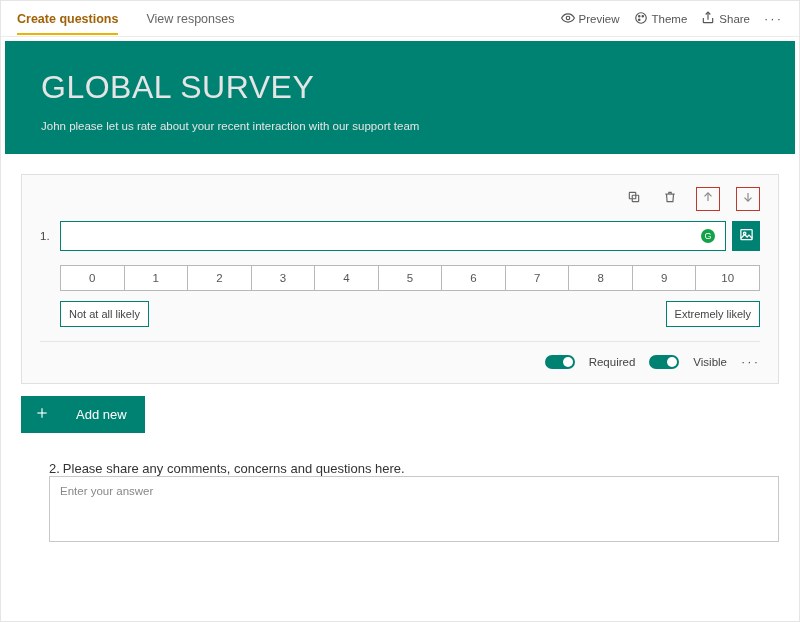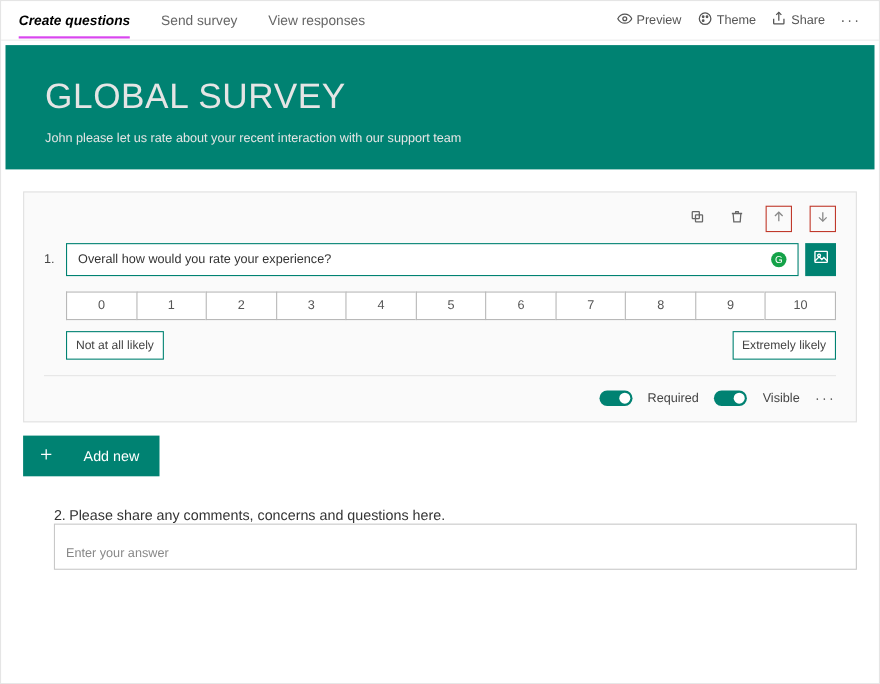--- a/index.html
+++ b/index.html
@@ -1,20 +1,20 @@
 <!DOCTYPE html>
 <html><head>
   <meta charset="utf-8">
   <style>
     * { box-sizing: border-box; margin: 0; padding: 0; }
     body { font-family: "Segoe UI", Arial, sans-serif; background: #ffffff; color: #333; width: 800px; height: 622px; overflow: hidden; position: relative; border: 1px solid #e5e5e5; }
     .topbar { display: flex; align-items: center; height: 36px; padding: 0 16px; border-bottom: 1px solid #ececec; }
     .tabs { display: flex; gap: 28px; }
     .tab { font-size: 12.5px; color: #666; cursor: pointer; padding: 9px 0 7px; }
-    .tab.active { color: #000000; font-weight: 600; border-bottom: 2px solid #d946ef; font-style: italic; }
+    .tab.active { color: #a16207; font-weight: 600; border-bottom: 2px solid #eab308; }
     .spacer { flex: 1; }
     .top-actions { display: flex; align-items: center; gap: 14px; }
     .top-action { display: flex; align-items: center; gap: 4px; font-size: 11.5px; color: #555; cursor: pointer; }
     .top-action svg { width: 14px; height: 14px; }
     .ellipsis { letter-spacing: 2px; cursor: pointer; color: #555; font-size: 13px; }
 
     .hero { background: #008272; color: #e5e5e5; padding: 28px 20px 22px 36px; margin: 4px 4px 20px 4px; }
     .hero h1 { font-size: 32px; font-weight: 200; letter-spacing: 0.5px; margin-bottom: 14px; }
     .hero p { font-size: 11.5px; font-weight: 400; }
 
@@ -42,29 +42,28 @@
     .toggle { width: 30px; height: 14px; background: #008272; border-radius: 10px; position: relative; cursor: pointer; }
     .toggle:after { content: ""; position: absolute; right: 2px; top: 2px; width: 10px; height: 10px; background: #fff; border-radius: 50%; }
     .toggle-lbl { font-size: 11.5px; color: #444; }
 
     .add-new { margin: 12px 0 28px 0; background: #008272; color: #fff; border: none; padding: 10px 18px 10px 14px; font-size: 13px; display: inline-flex; align-items: center; gap: 27px; cursor: pointer; }
     .add-new svg { width: 14px; height: 14px; }
 
     .q2 { padding-left: 28px; }
     .q2-title { font-size: 13px; color: #333; margin-bottom: 0; }
     .q2-num { margin-right: 3px; }
-    .q2-box { border: 1px solid #c8c8c8; height: 42px; padding: 20px 10px; font-size: 11.5px; color: #888; background: #fff; }
+    .q2-box { border: 1px solid #c8c8c8; height: 66px; padding: 8px 10px; font-size: 11.5px; color: #888; background: #fff; }
   </style>
 </head>
 <body>
 
 <div class="topbar">
   <div class="tabs">
     <div class="tab active">Create questions</div>
-    <div class="tab">Send survey</div>
     <div class="tab">View responses</div>
   </div>
   <div class="spacer"></div>
   <div class="top-actions">
     <div class="top-action">
       <span>
         <svg viewBox="0 0 24 24" fill="none" stroke="currentColor" stroke-width="2">
             <path d="M1 12s4-7 11-7 11 7 11 7-4 7-11 7S1 12 1 12z"></path>
             <circle cx="12" cy="12" r="3"></circle>
           </svg>
@@ -127,21 +126,20 @@
         <span><svg viewBox="0 0 24 24" fill="none" stroke="#888" stroke-width="2">
               <path d="M12 5v14"></path>
               <path d="M6 13l6 6 6-6"></path>
             </svg></span>
       </div>
     </div>
 
     <div class="q-row">
       <div class="q-num">1.</div>
       <div class="q-input">
-        <span>Overall how would you rate your experience?</span>
         <span class="g-badge">G</span>
       </div>
       <div class="img-btn">
         <span><svg viewBox="0 0 24 24" fill="none" stroke="currentColor" stroke-width="2">
               <rect x="3" y="4" width="18" height="16" rx="1"></rect>
               <circle cx="9" cy="10" r="2"></circle>
               <path d="M3 18l6-6 4 4 3-3 5 5"></path>
             </svg></span>
       </div>
     </div>

